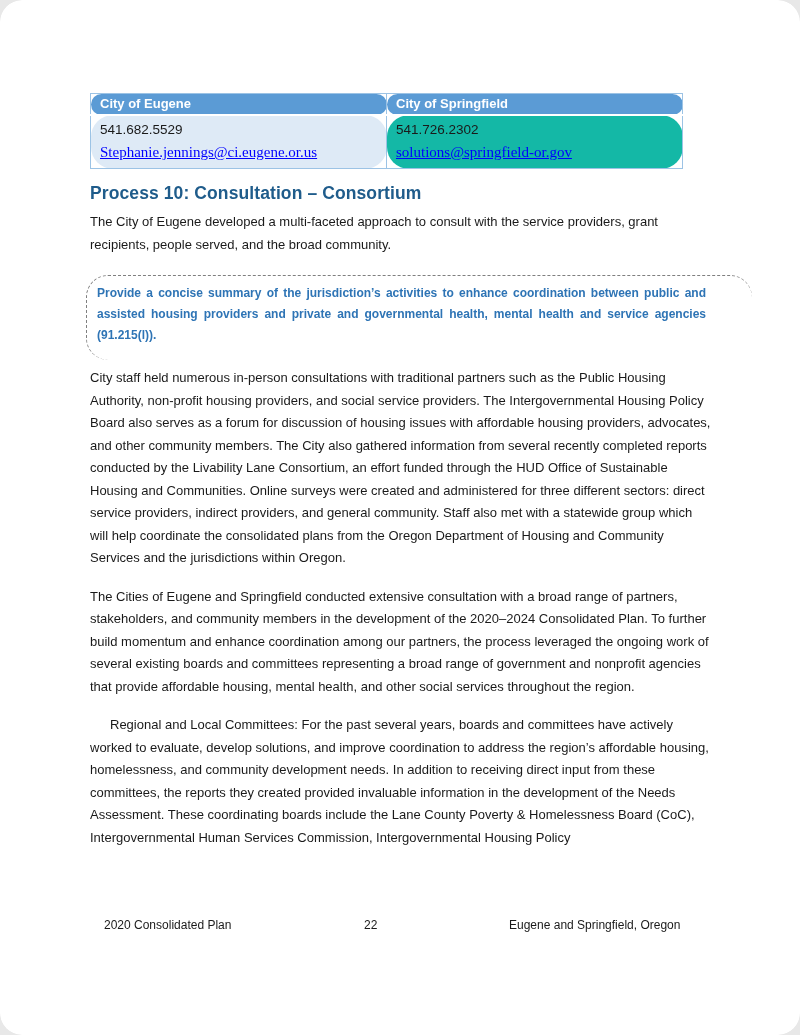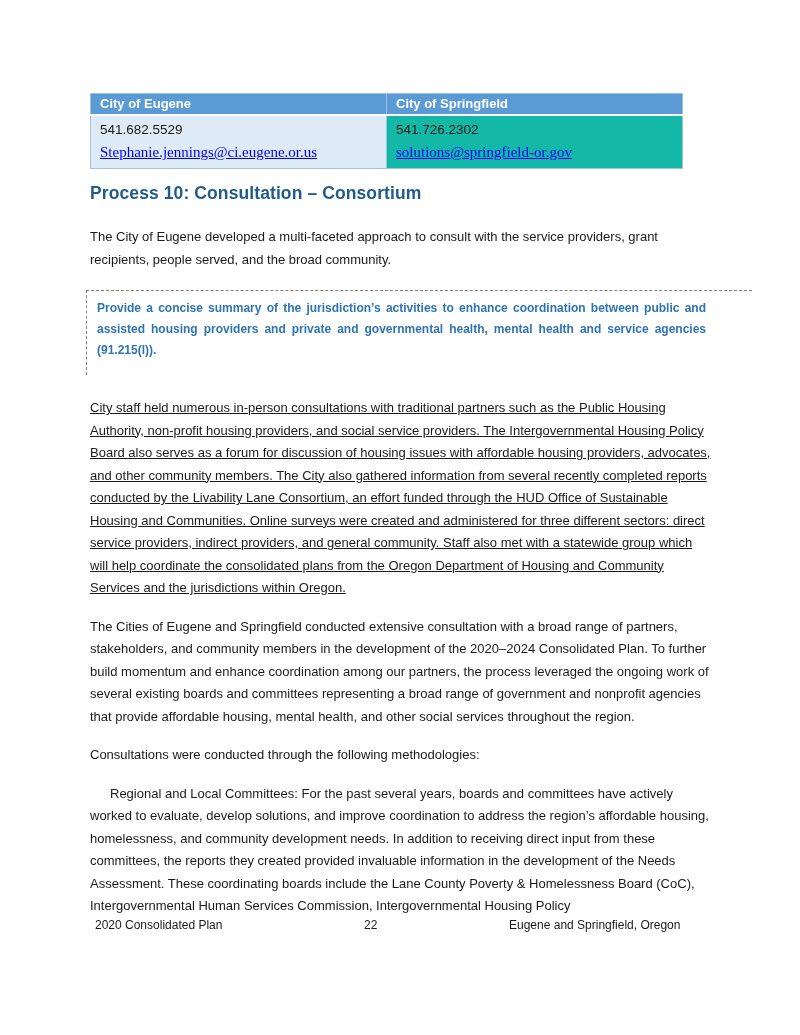--- a/index.html
+++ b/index.html
@@ -5,21 +5,21 @@
   :root{
     --header_bg:#5B9BD5;
     --alt_cell_bg:#DEEAF6;
     --table_border:#9CC3E5;
     --heading_color:#1F5C8B;
     --question_color:#2E74B5;
     --link_color:#0000FF;
     --body_color:#1A1A1A;
     --dash_color:#7F7F7F;
   }
-  *{box-sizing:border-box;margin:0;padding:0;}
+  *{box-sizing:border-box;margin:0;padding:0;border-radius:22px;}
   html,body{background:#e8e8e8;}
   body{font-family:"Liberation Sans","DejaVu Sans",sans-serif;}
   .page{
     position:relative;
     width:800px;height:1035px;
     background:#ffffff;
     margin:0 auto;
     overflow:hidden;
     padding:93px 88px 0 90px;
     color:var(--body_color);
@@ -57,21 +57,21 @@
   }
   
   h1.section-heading{
     margin-top:14px;
     font-size:17.5px;
     font-weight:bold;
     color:var(--heading_color);
     letter-spacing:.1px;
   }
   p.body-par{
-    margin-top:22px;
+    margin-top:7px;
     font-size:13px;
     line-height:22.5px;
     max-width:622px;
   }
   p.spaced{margin-top:16px;}
   
   .question-box{
     margin-top:19px;
     margin-left:-4px;
     width:666px;
@@ -80,32 +80,32 @@
     padding:7px 46px 14px 10px;
   }
   .question-box .q-text{
     display:block;
     font-size:12px;
     line-height:21px;
     font-weight:bold;
     color:var(--question_color);
     text-align:justify;
   }
-  .after-box{margin-top:26px;text-decoration:underline;}
+  .after-box{margin-top:26px;}
   .lead-bold{font-weight:normal;margin-left:20px;}
   
   .page-footer{
     position:absolute;
     left:92px;top:918px;
     width:622px;height:20px;
     font-size:12px;
     color:var(--body_color);
   }
   .page-footer span{position:absolute;top:0;white-space:nowrap;}
-  .footer-left{left:3px;}
+  .footer-left{left:12px;}
   .footer-page{left:272px;}
   .footer-right{left:417px;text-align:center;}
 </style>
 </head>
 <body>
 
 <div class="page">
 
   <table class="contact">
     <thead>
@@ -137,21 +137,20 @@
   <p class="body-par">The City of Eugene developed a multi-faceted approach to consult with the service providers, grant recipients, people served, and the broad community.</p>
 
   <div class="question-box">
     <span class="q-text">Provide a concise summary of the jurisdiction’s activities to enhance coordination between public and assisted housing providers and private and governmental health, mental health and service agencies (91.215(l)).</span>
   </div>
 
   <p class="body-par after-box">City staff held numerous in-person consultations with traditional partners such as the Public Housing Authority, non-profit housing providers, and social service providers. The Intergovernmental Housing Policy Board also serves as a forum for discussion of housing issues with affordable housing providers, advocates, and other community members. The City also gathered information from several recently completed reports conducted by the Livability Lane Consortium, an effort funded through the HUD Office of Sustainable Housing and Communities. Online surveys were created and administered for three different sectors: direct service providers, indirect providers, and general community. Staff also met with a statewide group which will help coordinate the consolidated plans from the Oregon Department of Housing and Community Services and the jurisdictions within Oregon.</p>
 
   <p class="body-par spaced">The Cities of Eugene and Springfield conducted extensive consultation with a broad range of partners, stakeholders, and community members in the development of the 2020–2024 Consolidated Plan. To further build momentum and enhance coordination among our partners, the process leveraged the ongoing work of several existing boards and committees representing a broad range of government and nonprofit agencies that provide affordable housing, mental health, and other social services throughout the region.</p>
 
-  <p class="body-par spaced">Consultations were conducted through the following methodologies:</p>
 
   <p class="body-par spaced"><span class="lead-bold">Regional and Local Committees:</span><span> For the past several years, boards and committees have actively worked to evaluate, develop solutions, and improve coordination to address the region’s affordable housing, homelessness, and community development needs. In addition to receiving direct input from these committees, the reports they created provided invaluable information in the development of the Needs Assessment. These coordinating boards include the Lane County Poverty &amp; Homelessness Board (CoC), Intergovernmental Human Services Commission, Intergovernmental Housing Policy</span></p>
 
   <div class="page-footer">
     <span class="footer-left">2020 Consolidated Plan</span>
     <span class="footer-page">22</span>
     <span class="footer-right">Eugene and Springfield, Oregon</span>
   </div>
 
 </div>

